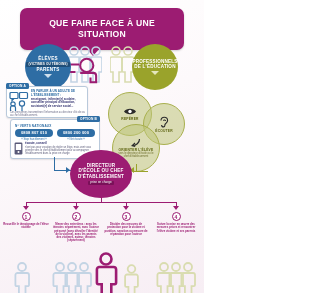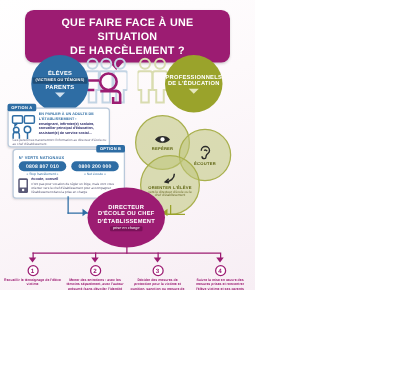--- a/index.html
+++ b/index.html
@@ -3,21 +3,21 @@
 <meta charset="utf-8">
 <style>
   html,body{margin:0;padding:0;}
   body{
     width:204px;height:300px;
     background:#ffffff;
     font-family:"Liberation Sans",sans-serif;
     overflow:hidden;
     position:relative;
   }
-  #stage{position:relative;width:204px;height:232px;overflow:hidden;
+  #stage{position:relative;width:204px;height:293px;overflow:hidden;
     background:linear-gradient(160deg,#ffffff 0%,#fdf9fb 40%,#f7eef4 100%);}
 
   
   .banner{
     position:absolute;left:20px;top:8px;width:164px;height:42px;
     background:#9c1c72;border-radius:7px;
     display:flex;align-items:center;justify-content:center;
     box-shadow:0 1px 2px rgba(0,0,0,.18);
   }
   .banner-txt{
@@ -144,21 +144,20 @@
   .botrow{position:absolute;left:0;top:250px;width:204px;height:50px;}
 </style>
 </head>
 <body>
 
 <div id="stage">
 
   <div class="banner">
     <div class="banner-txt">
       <div>Que faire face à une situation</div>
-      <div>de harcèlement ?</div>
     </div>
   </div>
   <div class="banner-tail"></div>
 
   <svg class="topfig" style="left:68px;top:44px;" width="34" height="44" viewBox="0 0 34 44">
     <g fill="none" stroke="#c3d4e4" stroke-width="1.6">
       <circle cx="6" cy="7" r="4"></circle>
       <path d="M2 13 h8 a2 2 0 0 1 2 2 v12 a1 1 0 0 1 -1 1 h-2 v10 h-6 v-10 h-2 a1 1 0 0 1 -1 -1 v-12 a2 2 0 0 1 2 -2z"></path>
       <circle cx="17" cy="7" r="4"></circle>
       <path d="M13 13 h8 a2 2 0 0 1 2 2 v12 a1 1 0 0 1 -1 1 h-2 v10 h-6 v-10 h-2 a1 1 0 0 1 -1 -1 v-12 a2 2 0 0 1 2 -2z"></path>

